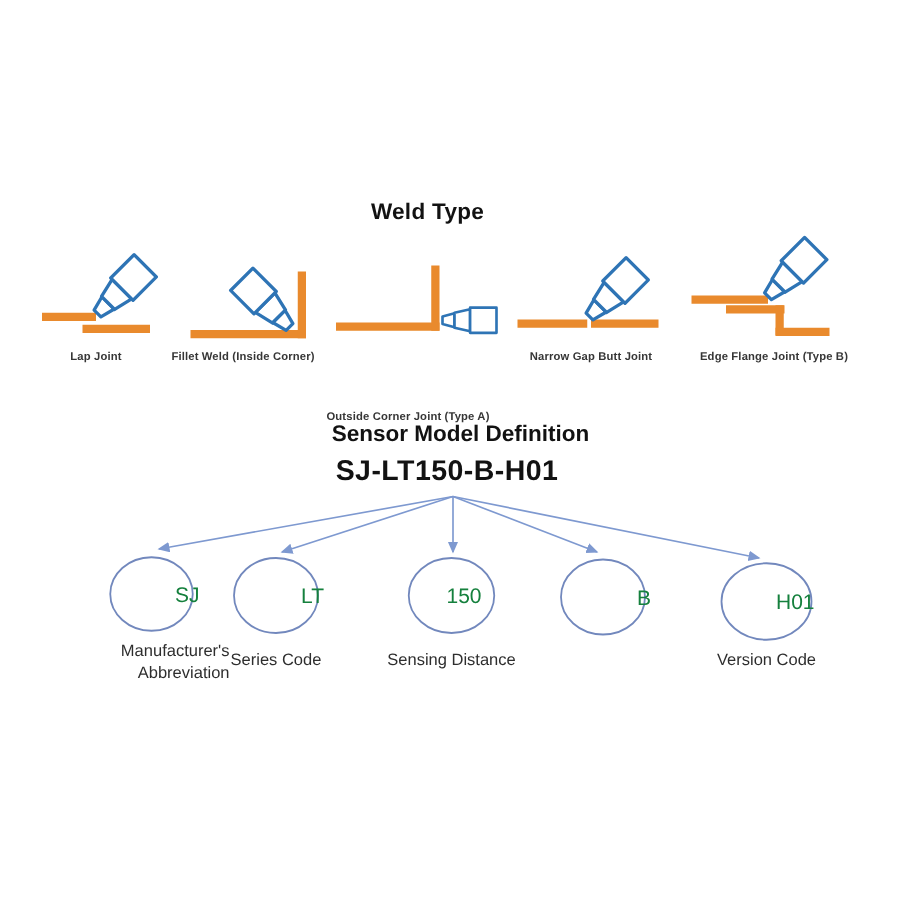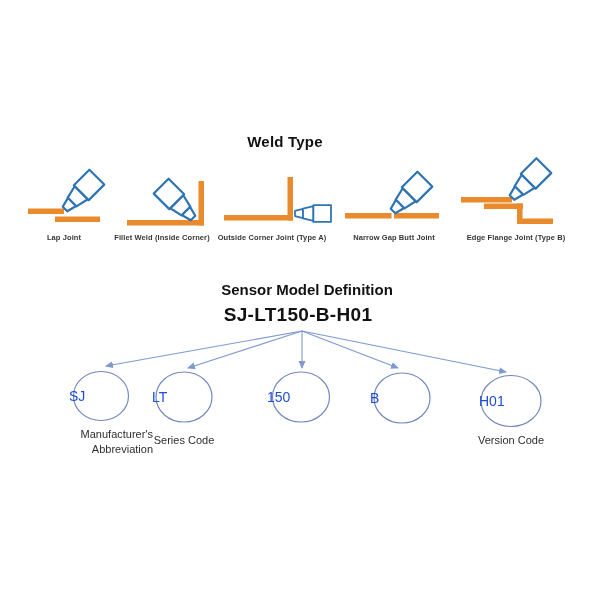--- a/index.html
+++ b/index.html
@@ -13,37 +13,37 @@
   .weld-title{
     left:185px;top:133px;width:200px;text-align:center;
     font-size:15px;font-weight:bold;color:#121212;letter-spacing:0.2px;
   }
   .joint-label{
     top:233px;width:124px;text-align:center;
     font-size:7.5px;font-weight:bold;color:#363636;letter-spacing:0.1px;
   }
   .jl-0{left:2px;text-align:center;}
   .jl-1{left:100px;}
-  .jl-2{left:210px;}
+  .jl-2{left:210px;margin-top:40px;}
   .jl-3{left:332px;}
   .jl-4{left:454px;}
   .smd-title{
     left:207px;top:281px;width:200px;text-align:center;
     font-size:15px;font-weight:bold;color:#121212;
   }
   .model-number{
     left:198px;top:304px;width:200px;text-align:center;
     font-size:19px;font-weight:bold;color:#121212;letter-spacing:0.3px;
   }
   .circle-code{
-    width:64px;text-align:left;font-size:14px;color:#1d4ed8;
+    width:64px;text-align:right;font-size:14px;color:#15803d;
   }
   .cc-0{left:69px;top:388px;}
   .cc-1{left:152px;top:389px;}
-  .cc-2{left:267px;top:389px;}
+  .cc-2{left:257px;top:389px;}
   .cc-3{left:370px;top:390px;}
   .cc-4{left:479px;top:393px;}
   .seg-meaning{
     text-align:center;font-size:11px;color:#2e2e2e;line-height:1.35;
   }
   .sm-0{left:61px;top:427px;width:92px;text-align:right;}
   .sm-1{left:124px;top:433px;width:120px;}
   .sm-2{left:236px;top:433px;width:130px;}
   .sm-3{left:341px;top:436px;width:120px;}
   .sm-4{left:451px;top:433px;width:120px;}
@@ -130,15 +130,16 @@
   <div class="abs model-number">SJ-LT150-B-H01</div>
 
   <div class="abs circle-code cc-0">SJ</div>
   <div class="abs circle-code cc-1">LT</div>
   <div class="abs circle-code cc-2">150</div>
   <div class="abs circle-code cc-3">B</div>
   <div class="abs circle-code cc-4">H01</div>
 
   <div class="abs seg-meaning sm-0">Manufacturer's Abbreviation</div>
   <div class="abs seg-meaning sm-1">Series Code</div>
+  <div class="abs seg-meaning sm-2">Sensing Distance</div>
   <div class="abs seg-meaning sm-4">Version Code</div>
 
 </div>
 
 </body></html>

